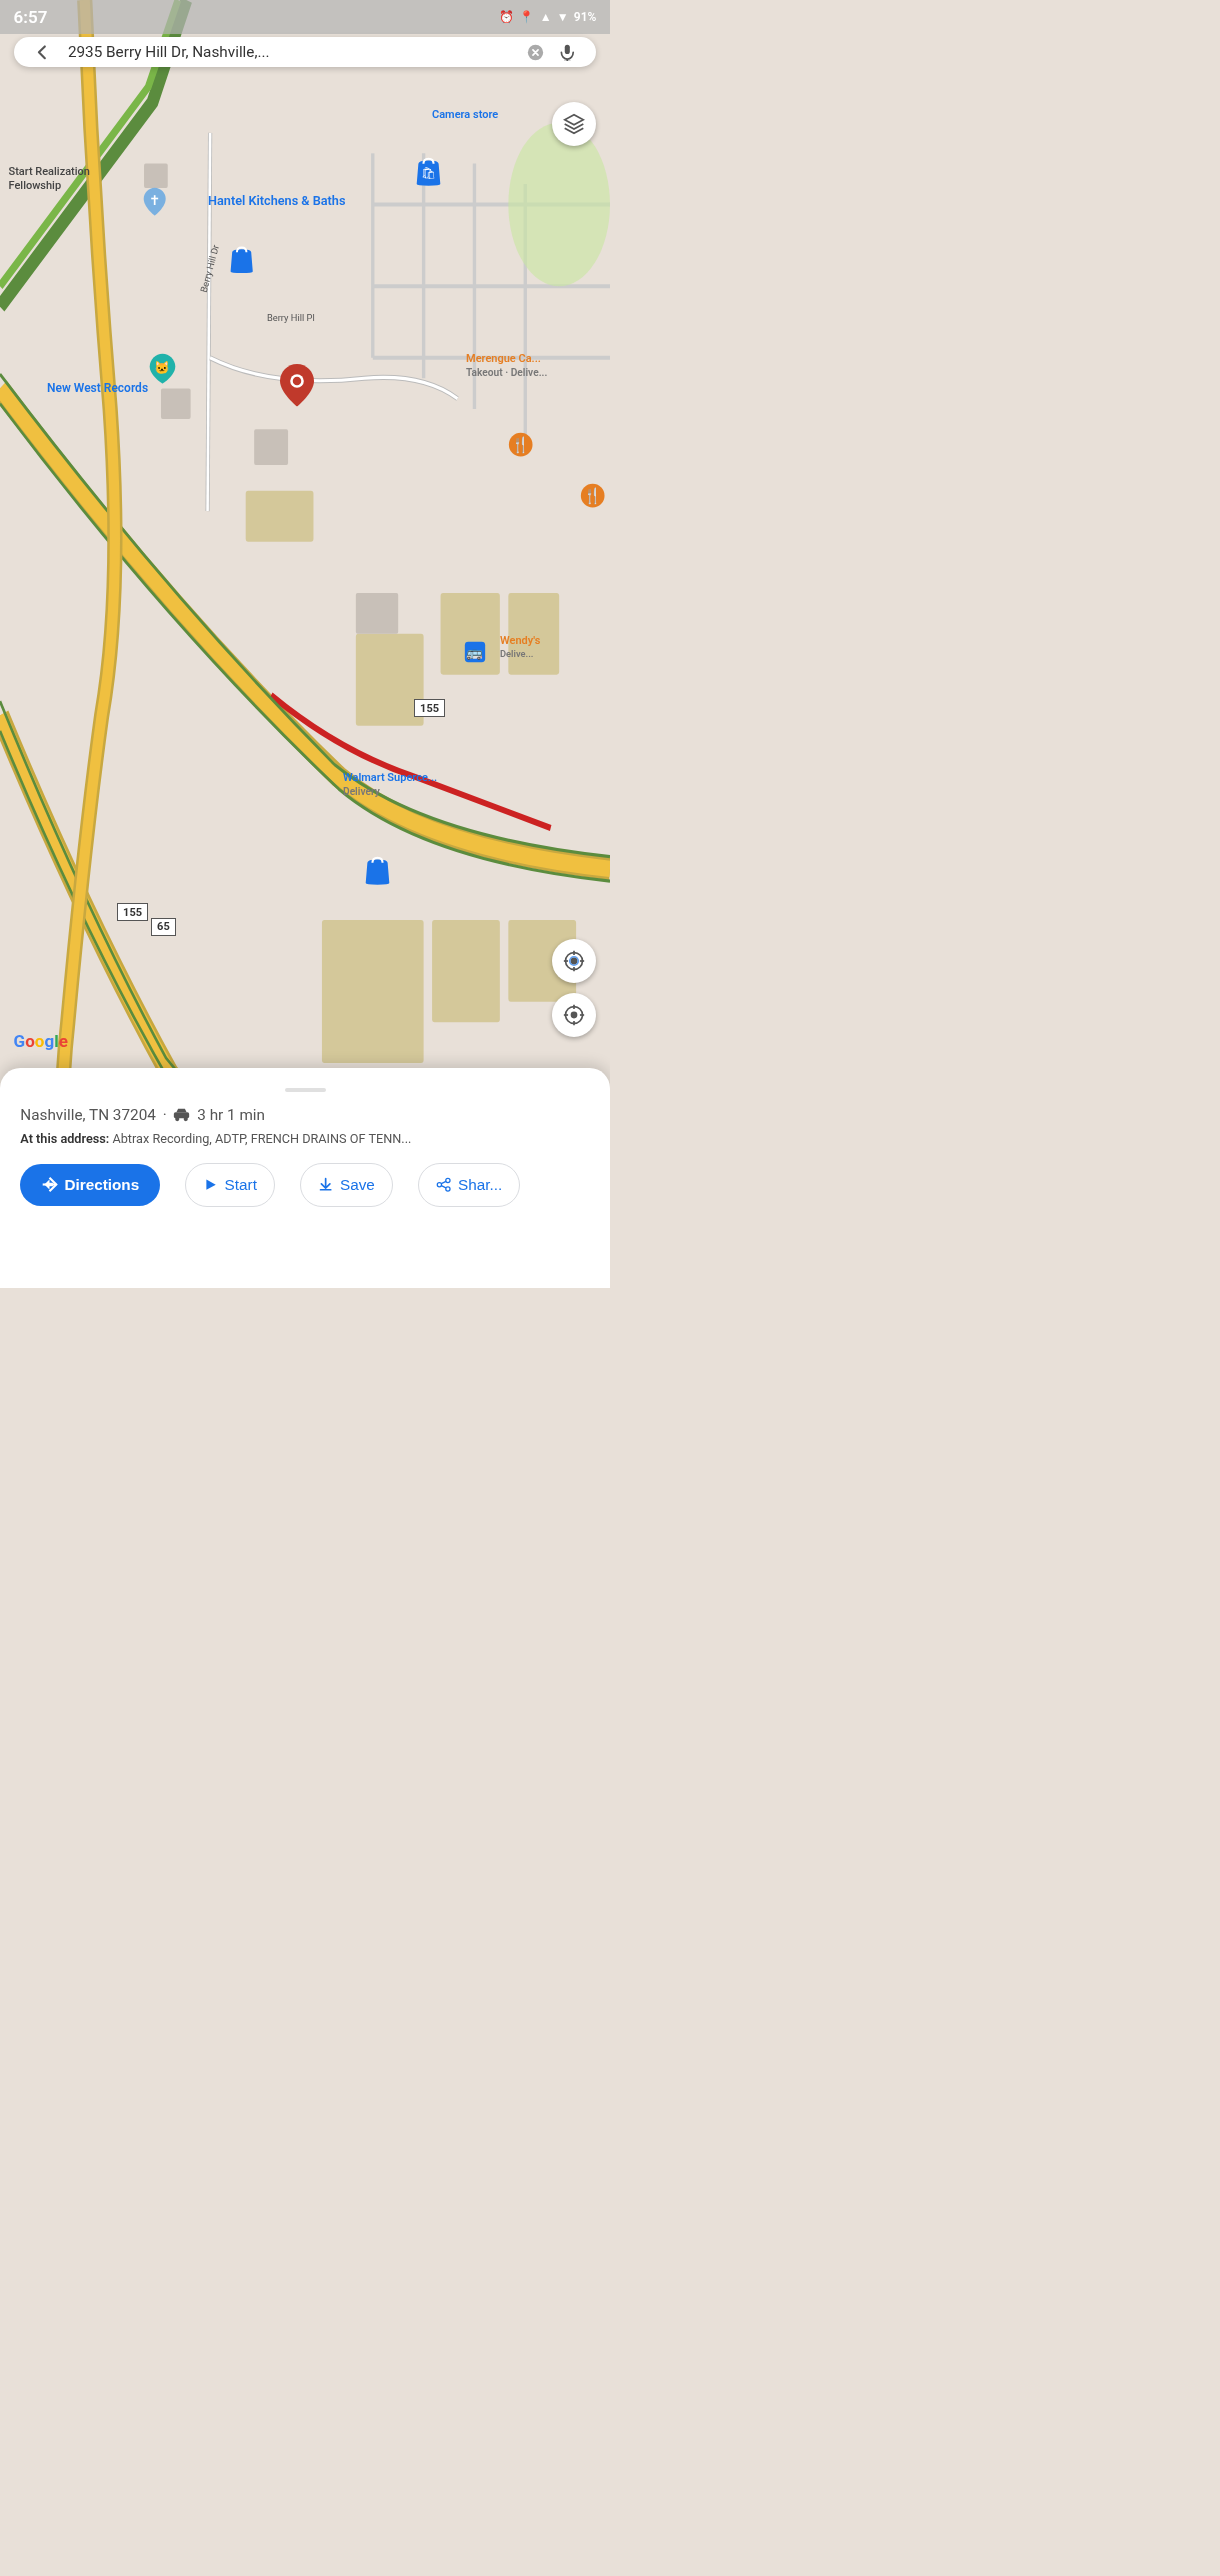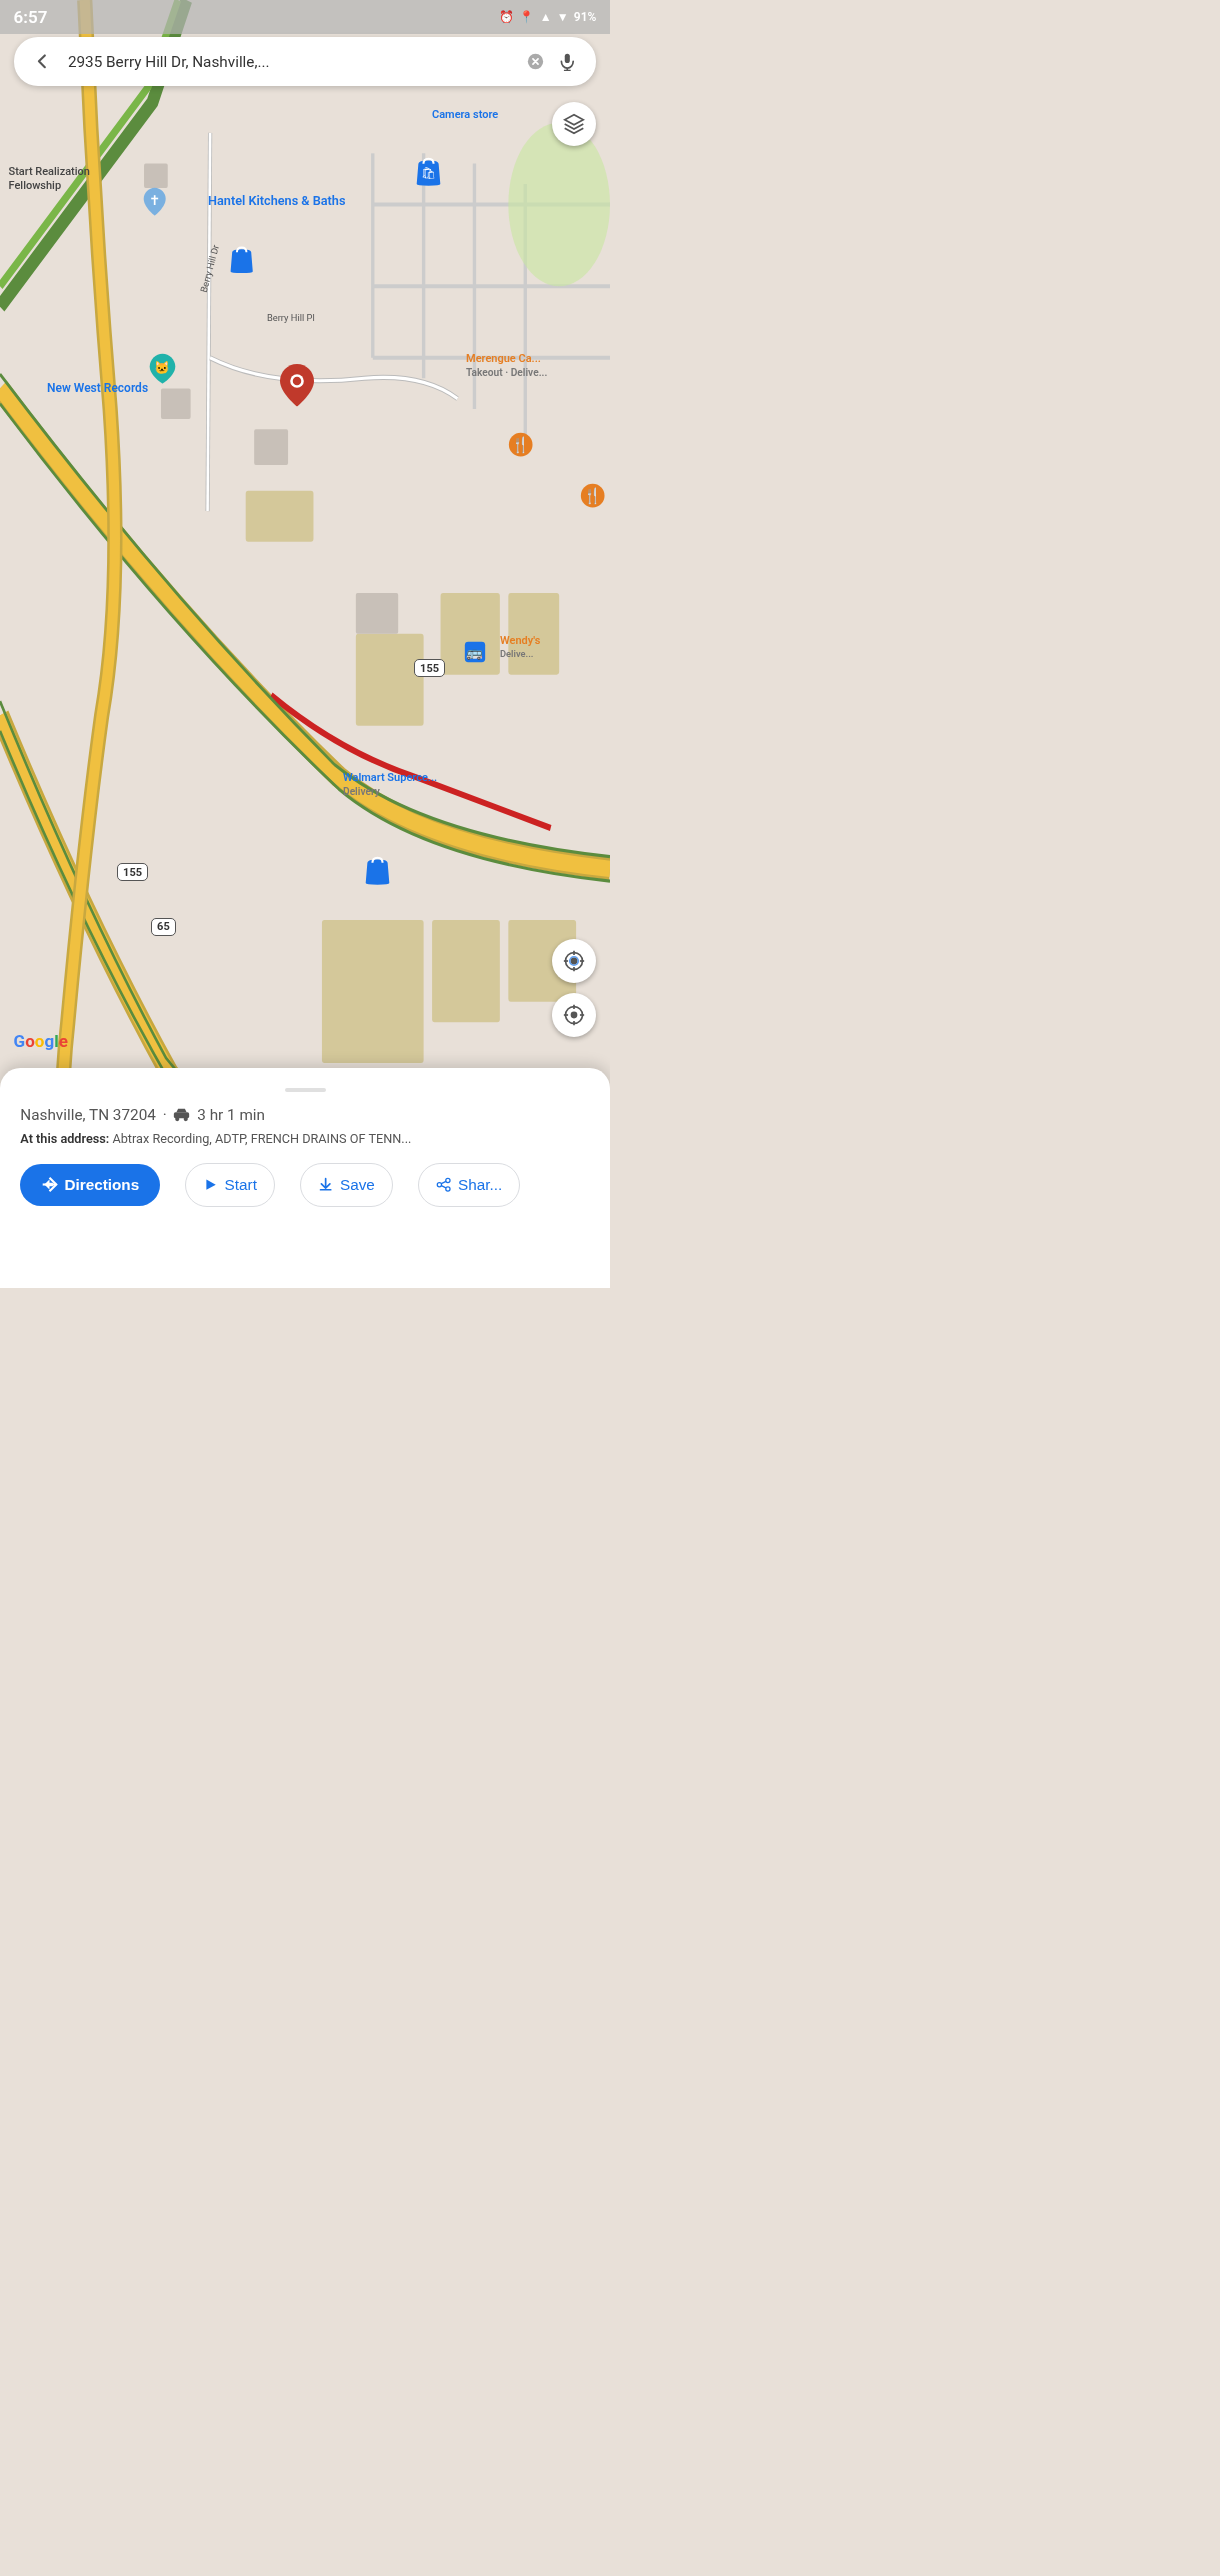--- a/index.html
+++ b/index.html
@@ -43,21 +43,21 @@
       color: #fff;
       font-weight: 600;
     }
 
     
     .search-bar {
       position: absolute;
       top: 37px;
       left: 13.6px;
       right: 13.6px;
-      height: 49px;
+      height: 30px;
       background: #fff;
       border-radius: 24px;
       display: flex;
       align-items: center;
       padding: 0 13.6px;
       z-index: 100;
       box-shadow: 0 1.7px 6.8px rgba(0,0,0,0.2);
     }
     .search-back-btn {
       width: 30.5px;
@@ -278,26 +278,27 @@
       left: 288px;
       top: 373px;
       z-index: 80;
     }
 
     
     .route-badge {
       position: absolute;
       background: #fff;
       border: 1.7px solid #555;
-      border-radius: 5px;
+      border-radius: 0;
       padding: 1.7px 5.1px;
       font-size: 11px;
       font-weight: 700;
       color: #333;
       z-index: 76;
+      margin-top: 40px;
     }
   </style>
 </head>
 <body>
 
 <div class="map-area">
   <div class="map-bg"></div>
 
   <svg class="map-svg" viewBox="0 0 720 1260" preserveAspectRatio="none">
 

